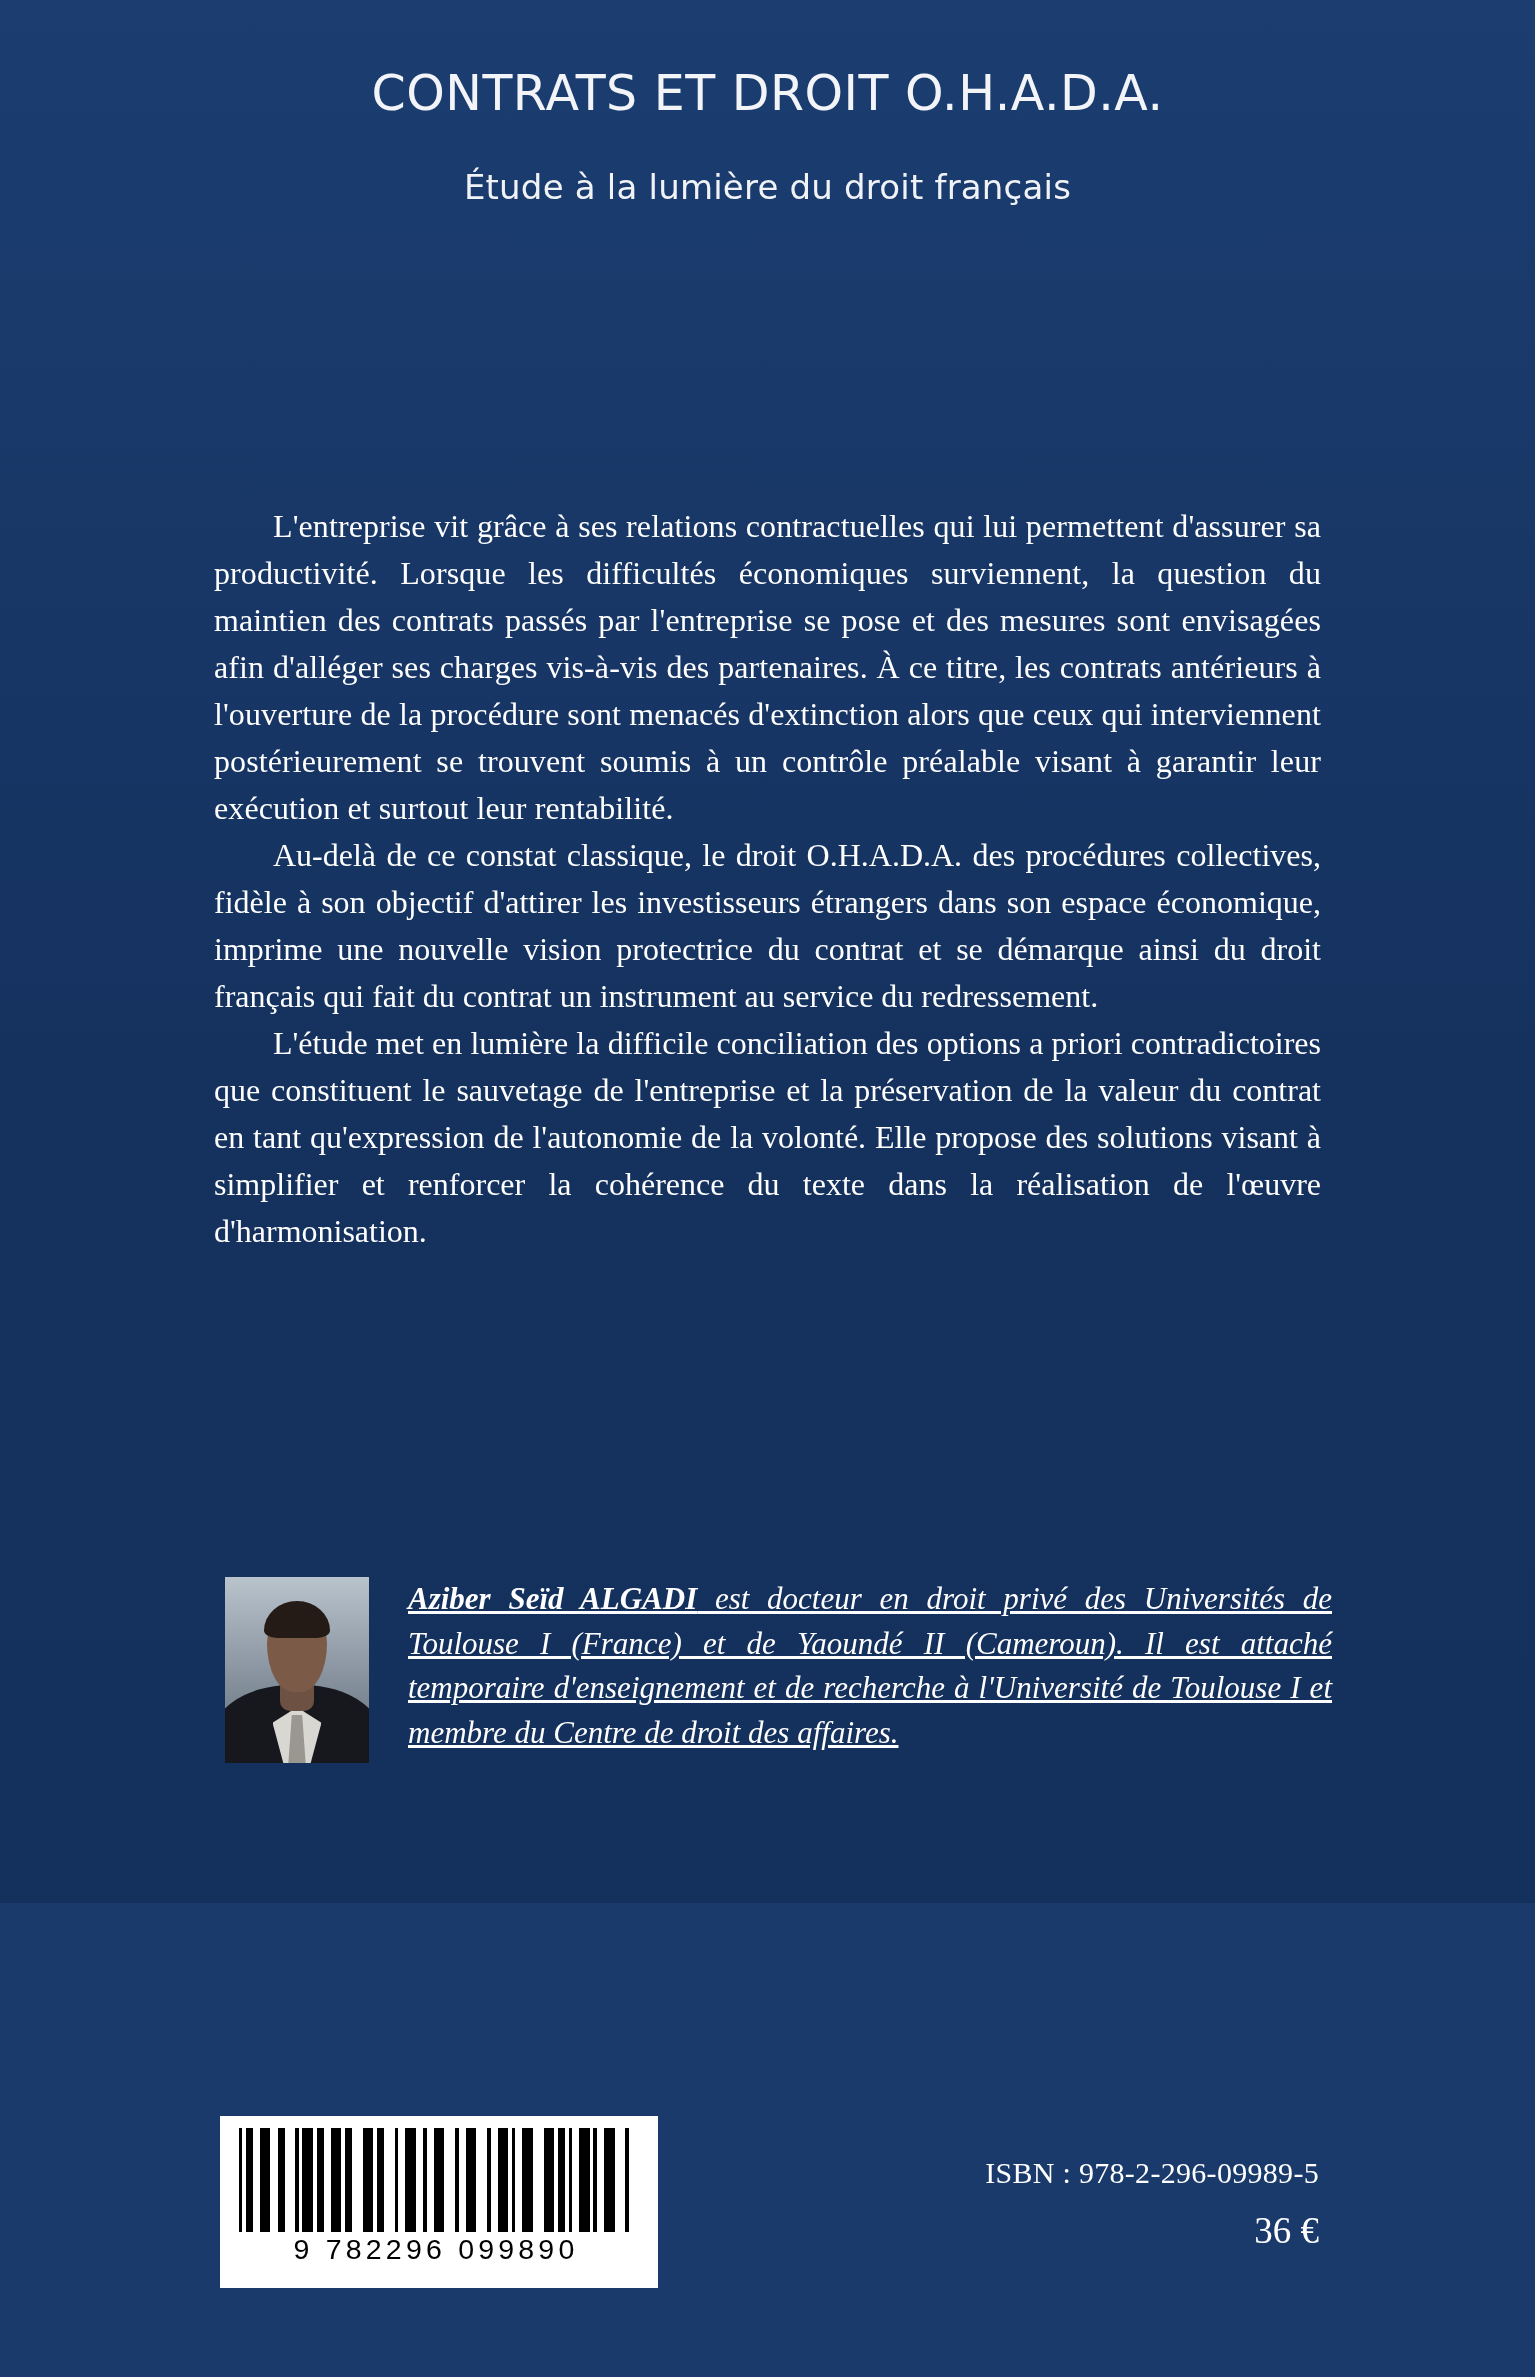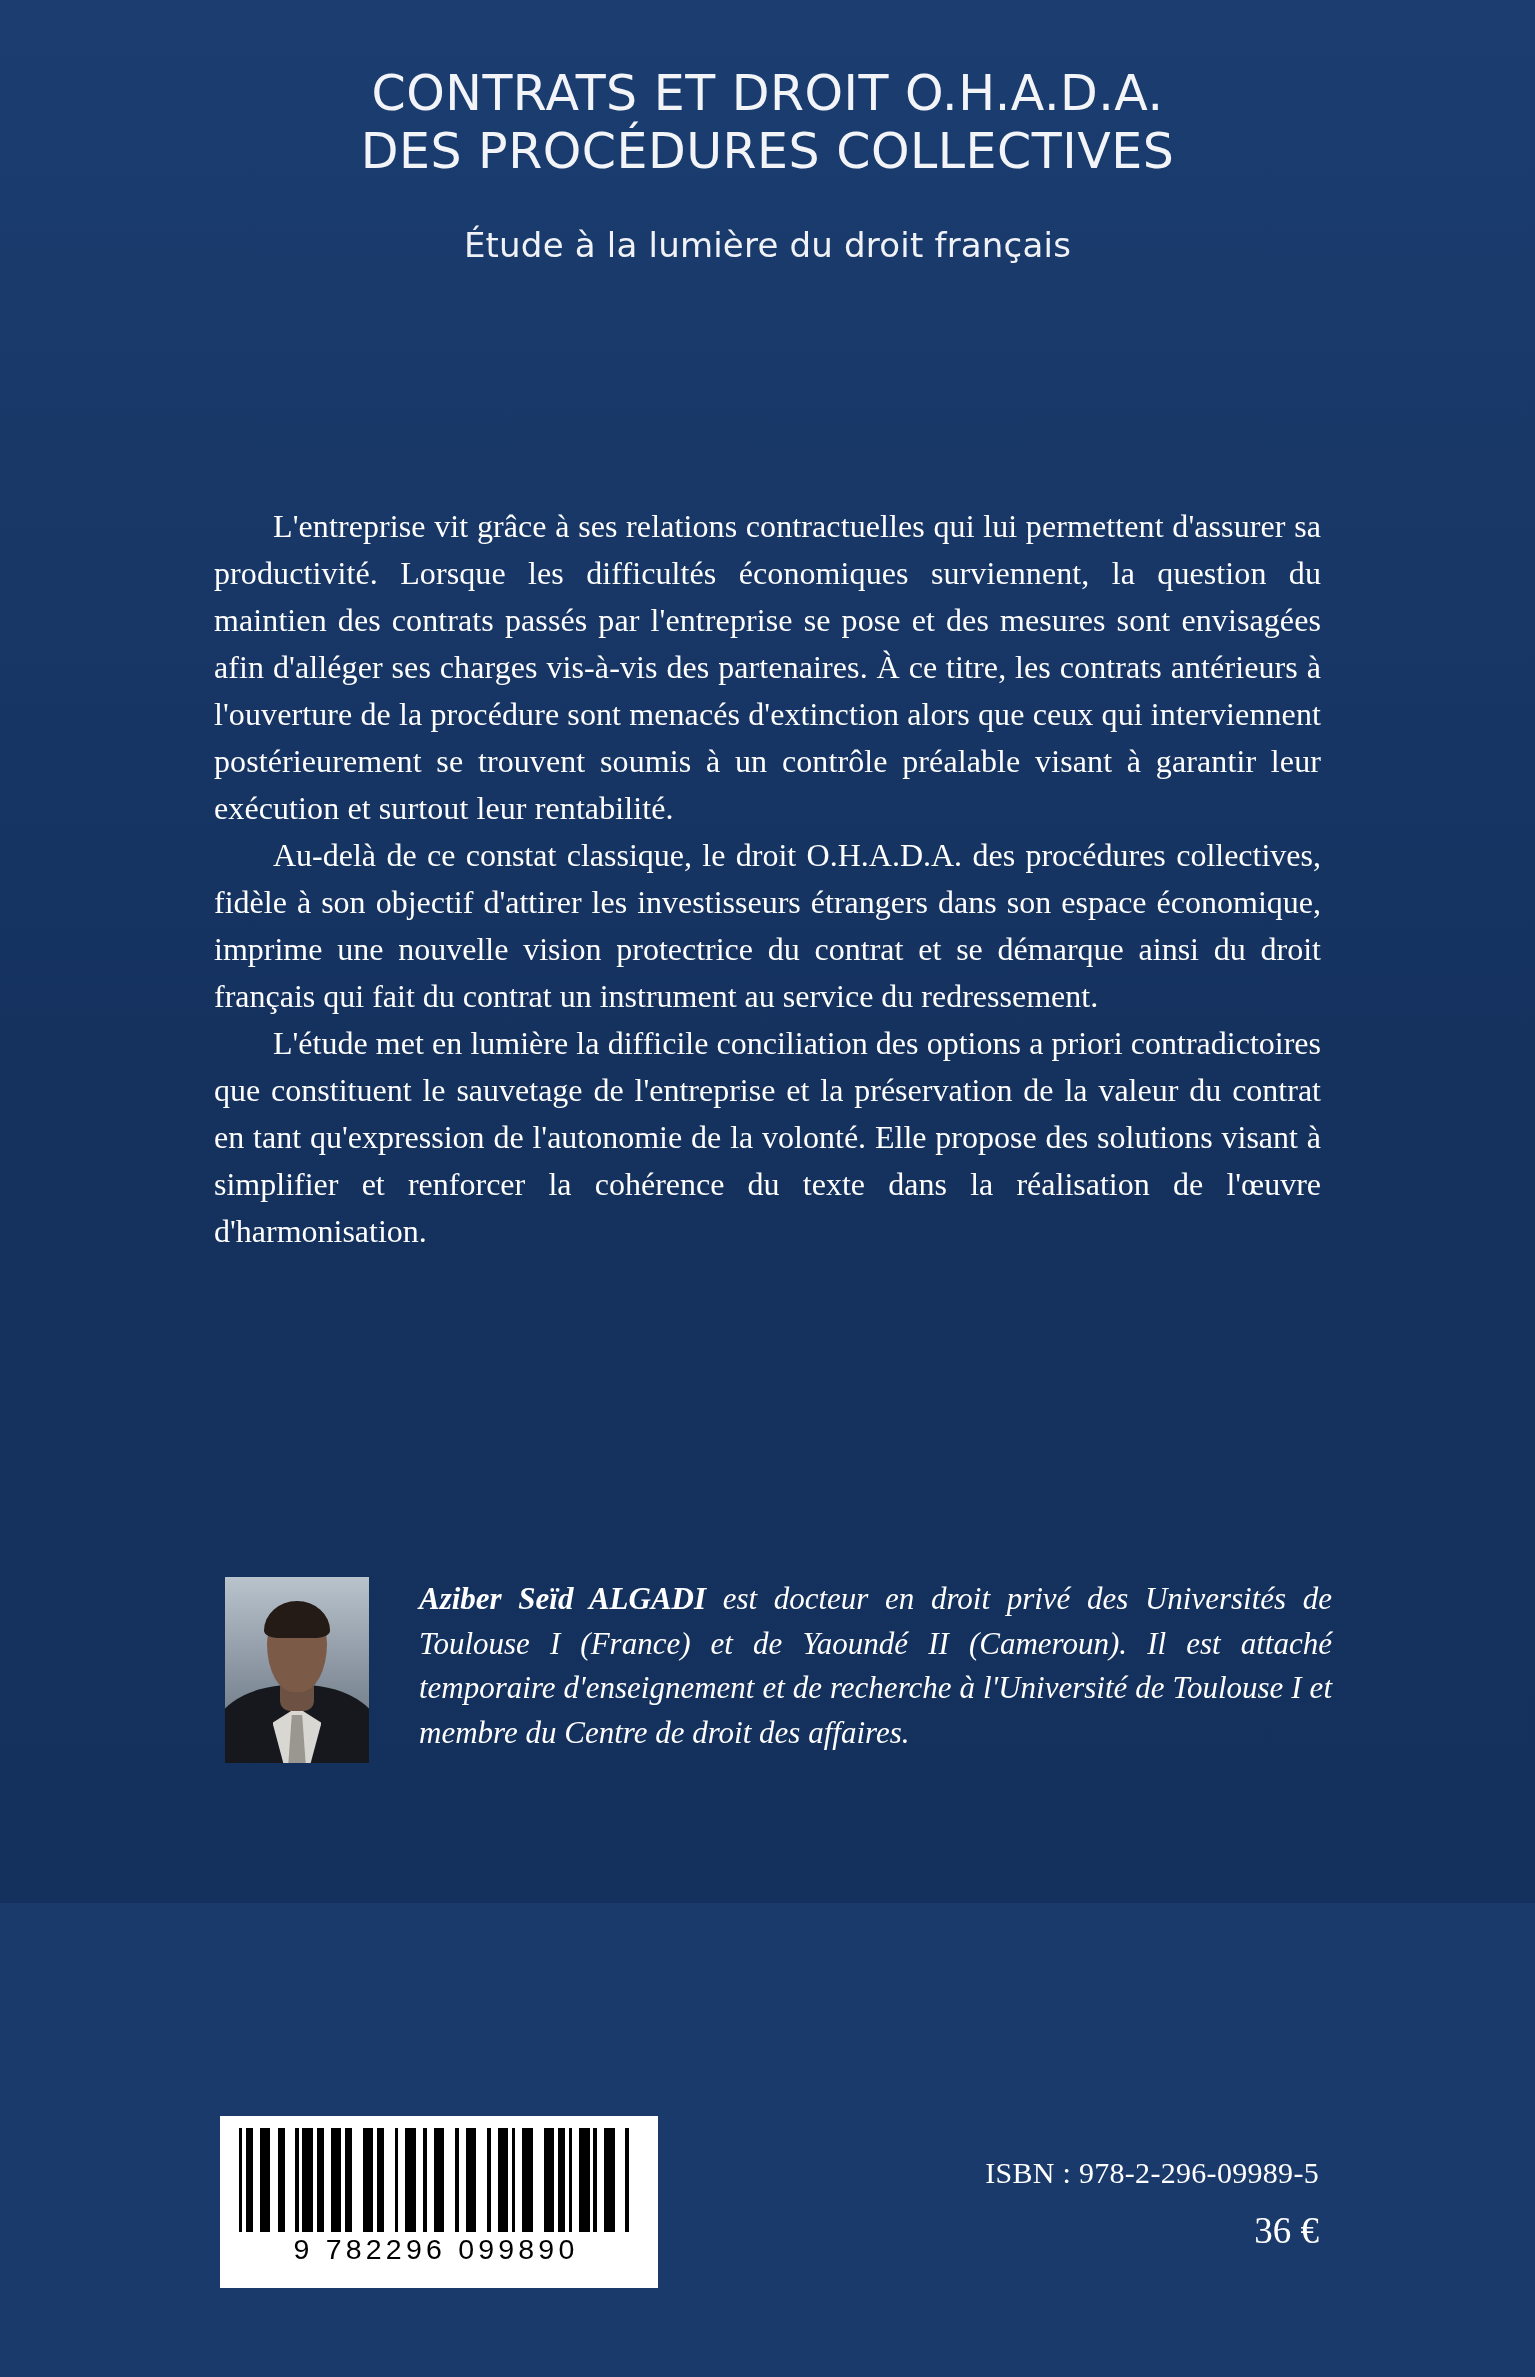--- a/index.html
+++ b/index.html
@@ -135,28 +135,29 @@
   .author-photo .hair {
     position: absolute;
     left: 27%;
     top: 13%;
     width: 46%;
     height: 20%;
     background: #241a16;
     border-radius: 50% 50% 20% 20% / 80% 80% 20% 20%;
   }
   .author-text {
-    margin-left: 50px;
+    margin-left: 39px;
     flex: 1 1 auto;
     color: #ffffff;
     font-family: "Liberation Serif", serif;
     font-style: italic;
     font-size: 31px;
     line-height: 1.44;
     text-align: justify;
+    text-decoration: underline;
   }
   .author-text .name {
     font-weight: bold;
     font-style: italic;
   }
   
   .barcode {
     position: absolute;
     left: 220px;
     top: 2116px;
@@ -208,21 +209,20 @@
     font-size: 37px;
   }
 </style>
 </head>
 <body>
 
 <div class="page">
 
   <div class="title-block">
     <div class="title-line">CONTRATS ET DROIT O.H.A.D.A.</div>
-    <div class="title-line">DES PROCÉDURES COLLECTIVES</div>
     <div class="subtitle">Étude à la lumière du droit français</div>
   </div>
 
   <div class="blurb">
     <p class="p1">L'entreprise vit grâce à ses relations contractuelles qui lui permettent d'assurer sa productivité. Lorsque les difficultés économiques surviennent, la question du maintien des contrats passés par l'entreprise se pose et des mesures sont envisagées afin d'alléger ses charges vis-à-vis des partenaires. À ce titre, les contrats antérieurs à l'ouverture de la procédure sont menacés d'extinction alors que ceux qui interviennent postérieurement se trouvent soumis à un contrôle préalable visant à garantir leur exécution et surtout leur rentabilité.</p>
     <p class="p2">Au-delà de ce constat classique, le droit O.H.A.D.A. des procédures collectives, fidèle à son objectif d'attirer les investisseurs étrangers dans son espace économique, imprime une nouvelle vision protectrice du contrat et se démarque ainsi du droit français qui fait du contrat un instrument au service du redressement.</p>
     <p class="p3">L'étude met en lumière la difficile conciliation des options a priori contradictoires que constituent le sauvetage de l'entreprise et la préservation de la valeur du contrat en tant qu'expression de l'autonomie de la volonté. Elle propose des solutions visant à simplifier et renforcer la cohérence du texte dans la réalisation de l'œuvre d'harmonisation.</p>
   </div>
 
   <div class="author-block">

